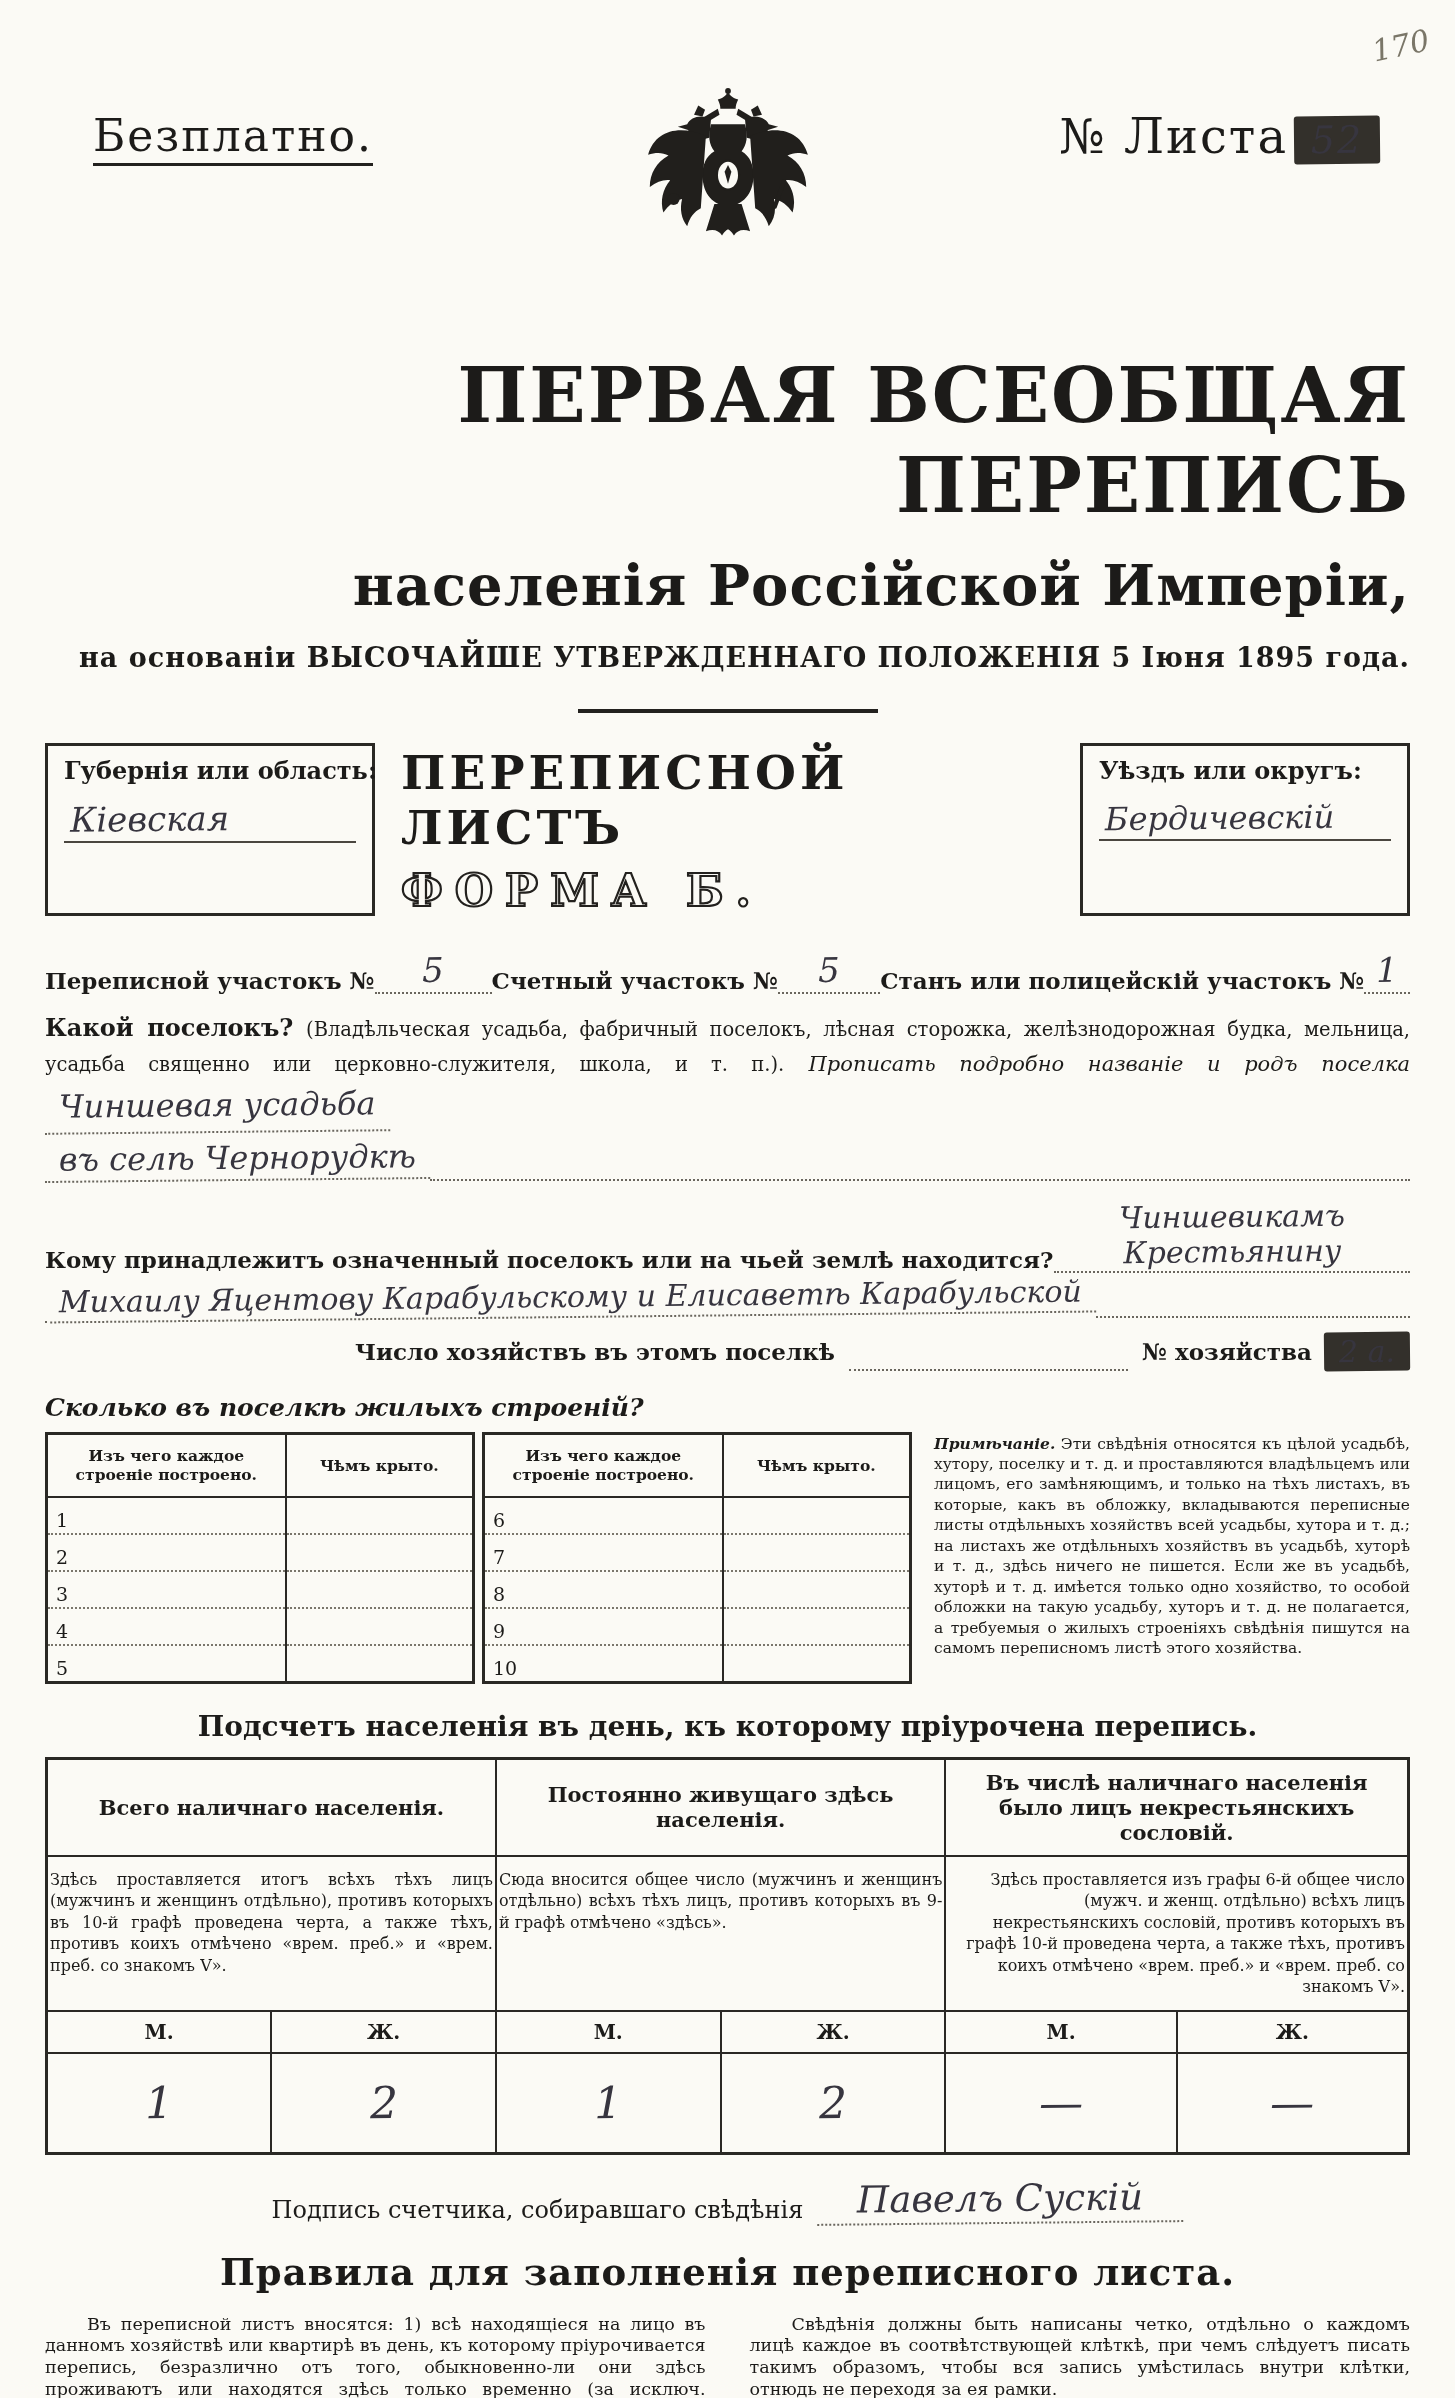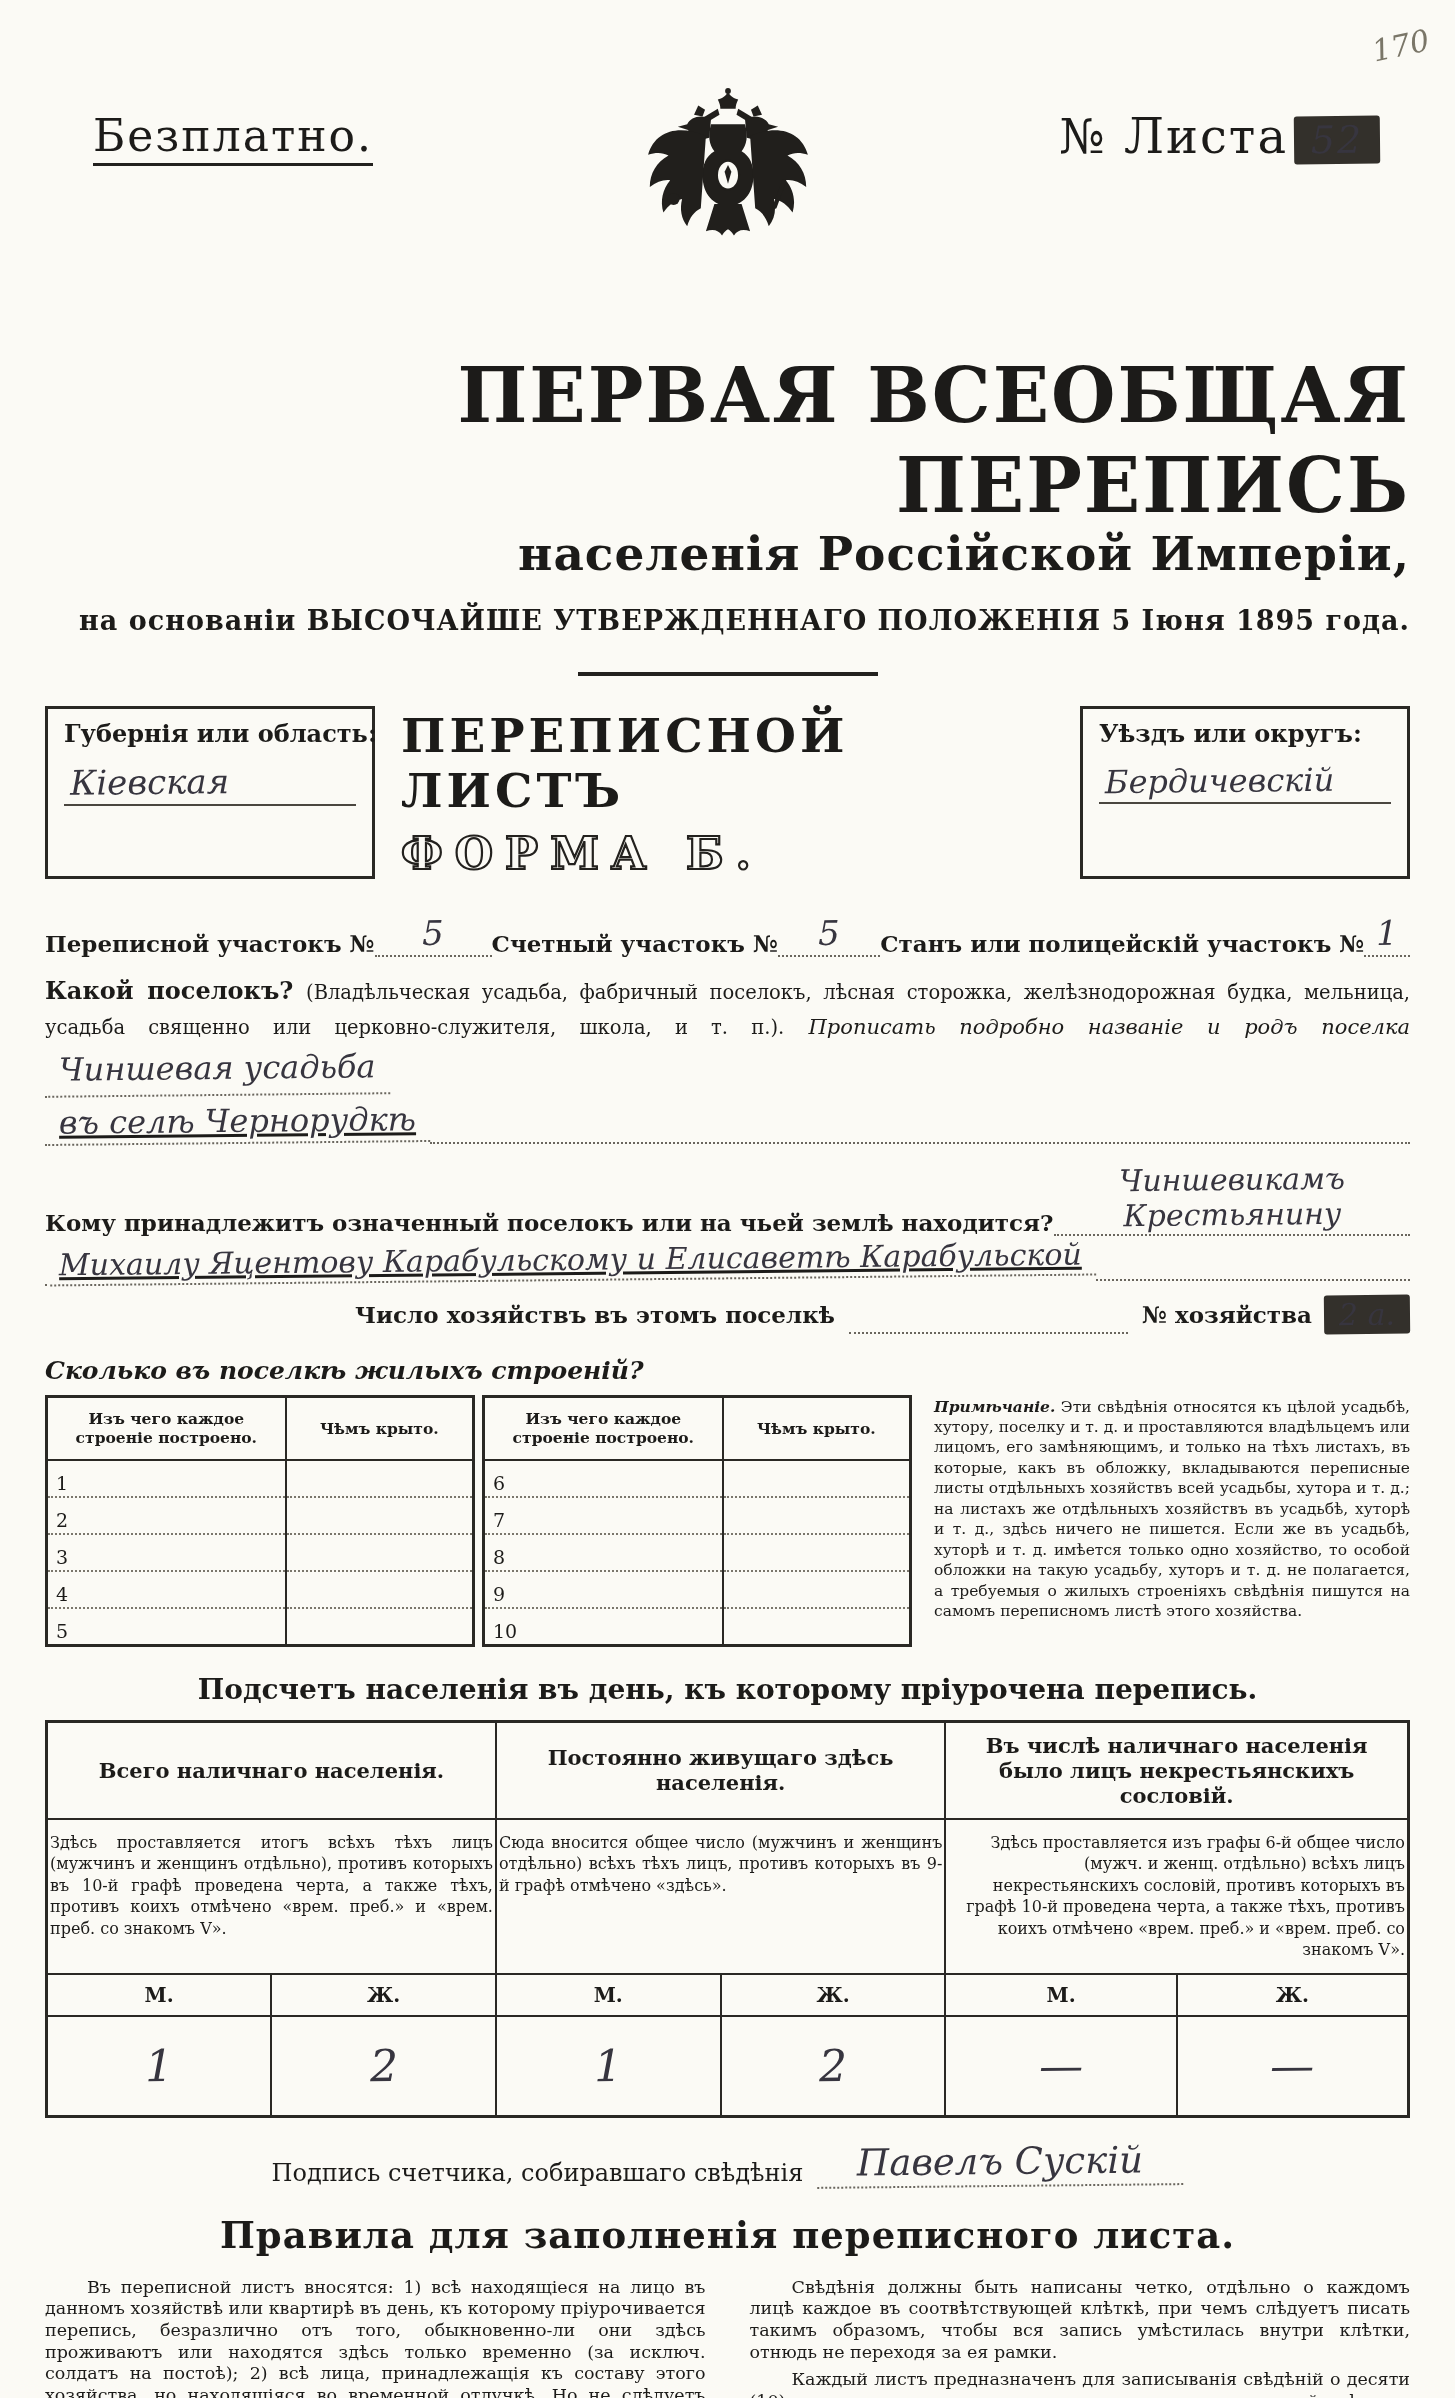--- a/index.html
+++ b/index.html
@@ -25,21 +25,21 @@
     display:flex; align-items:flex-end; gap:6px;
   }
   .smudge{
     display:inline-block; min-width:86px; padding:2px 10px; text-align:center;
     background:#33302b; color:#ece7da; font-style:italic; font-size:38px;
     border-radius:3px;
   }
   
   .title-block{ text-align:right; }
   .t1{ font-size:74px; font-weight:700; letter-spacing:2px; transform:scaleY(1.04); margin-top:4px; }
-  .t2{ font-size:47px; font-weight:700; letter-spacing:1px; }
+  .t2{ font-size:56px; font-weight:700; margin-top:26px; letter-spacing:1px; }
   .t3{ font-size:27px; font-weight:700; margin-top:24px; letter-spacing:1px; }
   .divider{ width:300px; height:4px; background:#23211e; margin:36px auto 30px auto; }
   
   .form-head{ display:flex; align-items:stretch; gap:26px; }
   .head-box{
     border:3px solid #2a2824; padding:10px 16px 14px 16px; width:330px; flex:none;
   }
   .head-box .lbl{ font-weight:700; font-size:24px; white-space:nowrap; }
   .head-box .hw-line{
     margin-top:14px; border-bottom:2px solid #4a463f; padding:0 6px 2px 6px;
@@ -62,21 +62,21 @@
   .dotfill{ flex:1; border-bottom:2px dotted #6a665e; min-width:30px; }
   .hwslot{
     border-bottom:2px dotted #6a665e; text-align:center; padding:0 12px 2px 12px;
   }
   .hw-num{ font-size:34px; }
   .para{ margin-top:16px; line-height:1.5; text-align:justify; }
   .para .q{ font-weight:700; font-size:24px; }
   .para .hint{ font-size:19.5px; }
   .para .instr{ font-style:italic; font-size:21px; }
   .hw-inline{ font-size:32px; border-bottom:2px dotted #6a665e; padding:0 14px 2px 14px; }
-  .hw-lineblock{ display:flex; align-items:flex-end; margin-top:6px;text-decoration:underline; }
+  .hw-lineblock{ display:flex; align-items:flex-end; margin-top:6px; }
   .household-row{ margin-top:14px; padding-left:310px; display:flex; align-items:center; }
   .household-row .flabel{ font-weight:700; }
   .household-row .dotfill{ margin:0 14px; max-width:430px; align-self:flex-end; }
   
   .bquestion{ margin-top:22px; font-size:25px; font-weight:700; font-style:italic; }
   .buildings{ display:flex; gap:22px; margin-top:10px; }
   .bld-tables{ display:flex; gap:7px; flex:none; }
   table.bld{ border-collapse:collapse; width:430px; border:3px solid #2a2824; }
   table.bld th{
     border:2px solid #2a2824; font-size:15.5px; font-weight:700; text-align:center;

